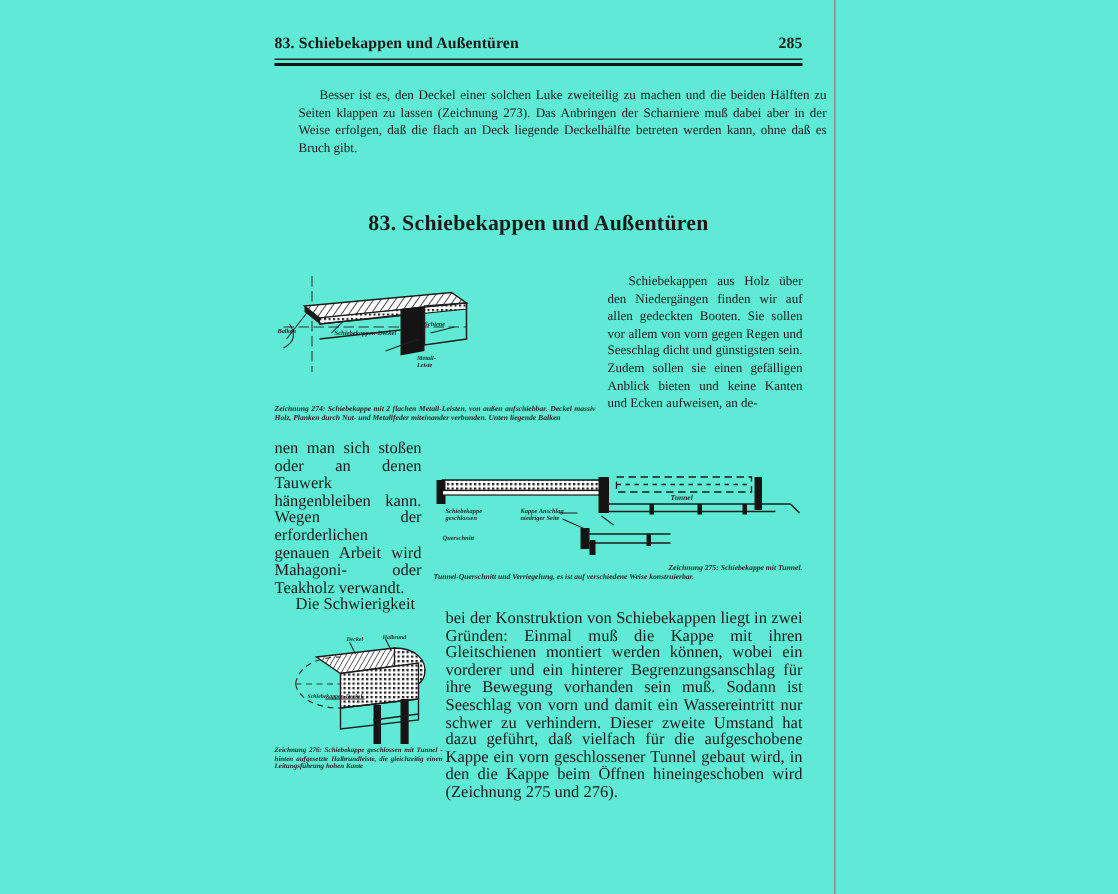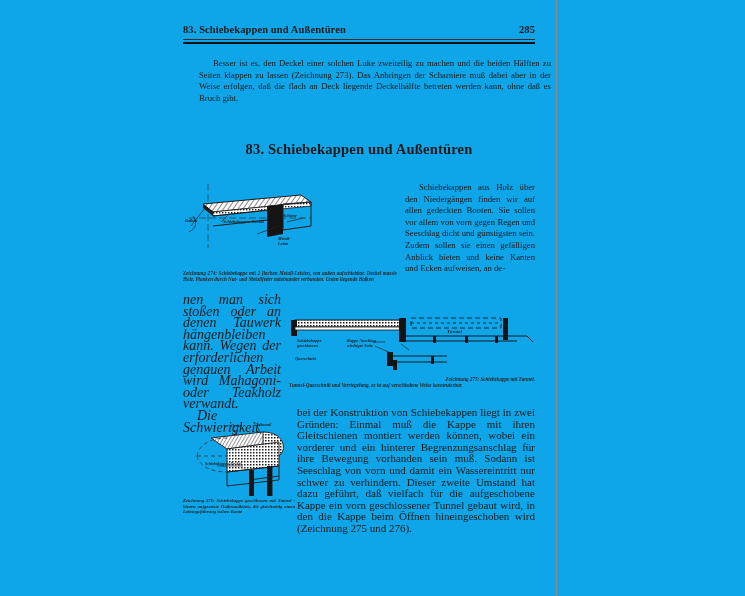--- a/index.html
+++ b/index.html
@@ -14,21 +14,21 @@
     overflow: hidden;
     font-family: "Liberation Serif", "DejaVu Serif", serif;
     position: relative;
   }
 
   
   #scan {
     position: absolute;
     left: 0; top: 0;
     width: 745px; height: 596px;
-    background: #0ea5e9;
+    background: #5eead4;
   }
 
   
   .page-edge {
     position: absolute;
     left: 556px; top: 0px;
     width: 1px; height: 596px;
     background: #8a8a8a;
   }
 
@@ -124,21 +124,21 @@
     width: 130px;
   }
   .col-right-top p { font-size: 8.7px; line-height: 11.6px; text-align: justify; margin:0; }
 
   
   .col-left-mid {
     position: absolute;
     left: 0px; top: 270px;
     width: 98px;
   }
-  .col-left-mid p { font-size: 14px; line-height: 11.6px; text-align: justify; margin:0;font-style:italic; }
+  .col-left-mid p { font-size: 11px; line-height: 11.6px; text-align: justify; margin:0; }
 
   
   .fig275 {
     position: absolute;
     left: 106px; top: 292px;
     width: 246px; height: 62px;
   }
   .cap275 {
     position: absolute;
     left: 106px; top: 352px;

